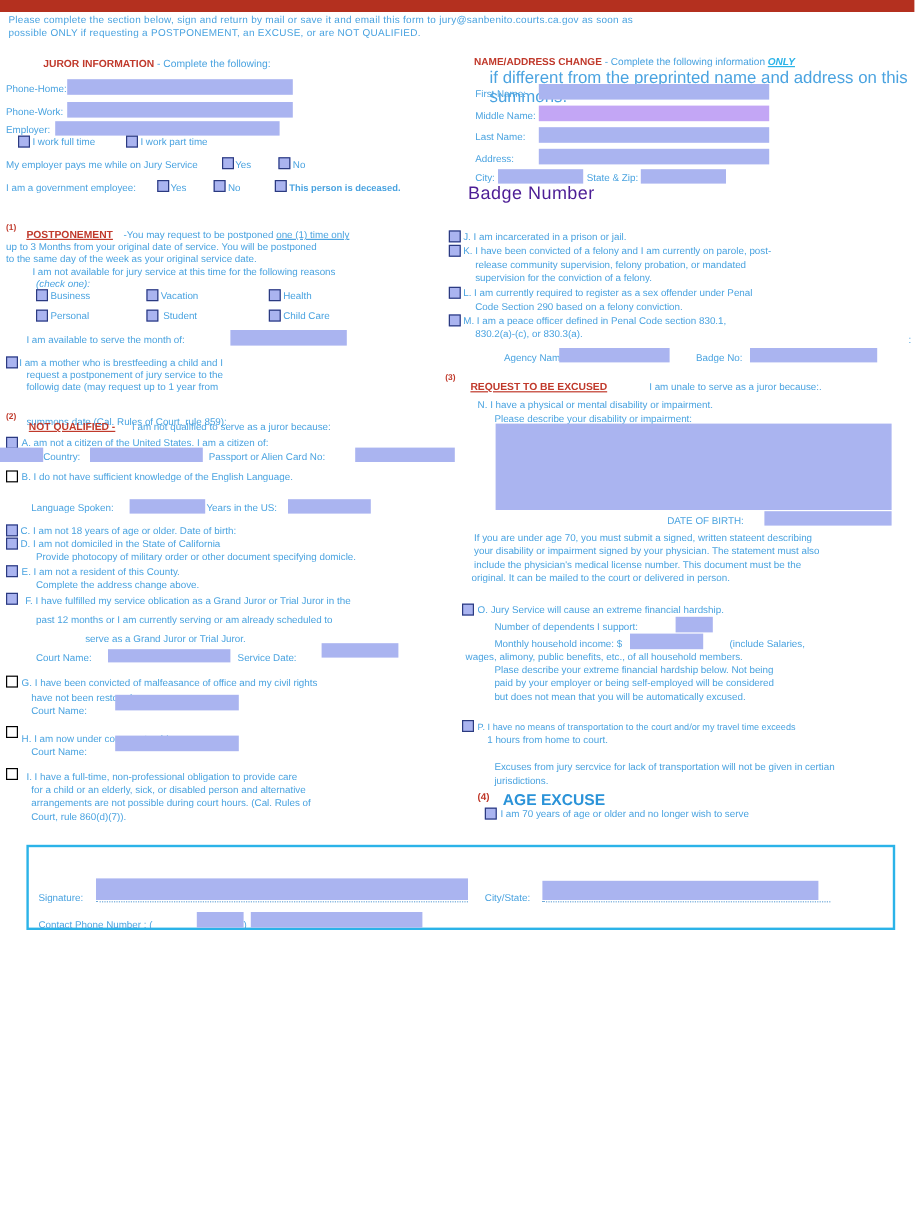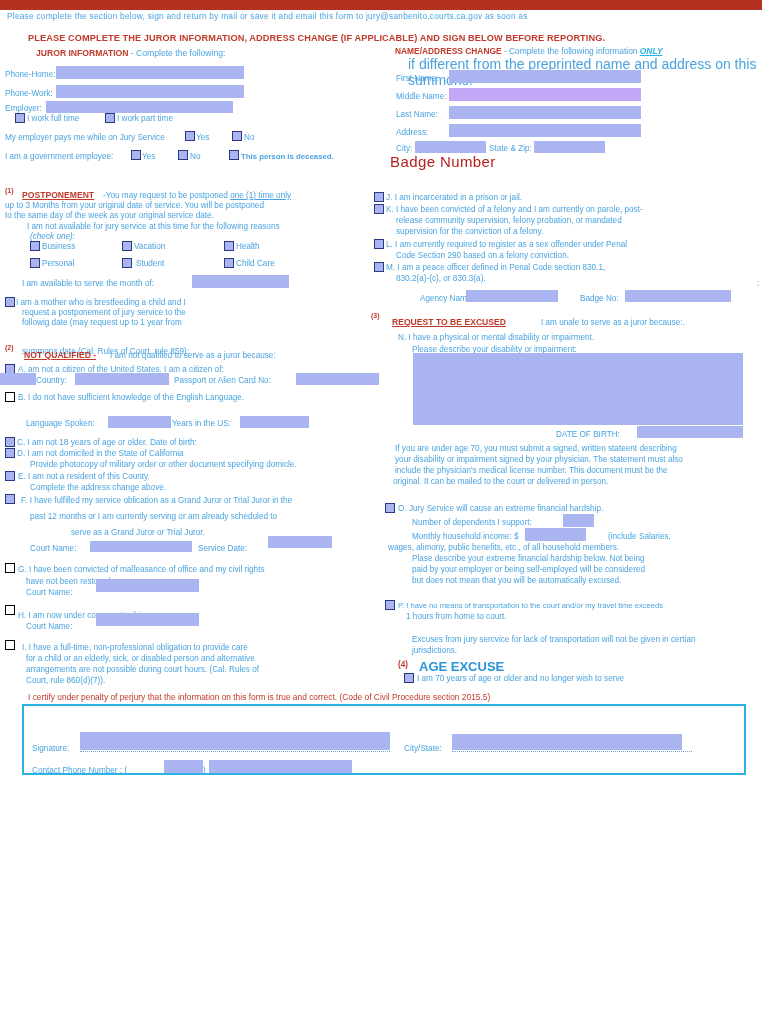--- a/index.html
+++ b/index.html
@@ -51,42 +51,42 @@
     background:#aab4f0;border:1.4px solid #2b3a80;
     box-sizing:border-box;
   }
   .cb.white{background:#ffffff;border:1.5px solid #000000;}
 
   .txt{position:absolute;color:#4aa3e0;font-size:8.2px;line-height:10.5px;white-space:nowrap;}
 
   .sec-red{position:absolute;color:#c0392b;font-weight:bold;font-size:8.6px;}
   .sup{position:absolute;color:#c0392b;font-weight:bold;font-size:7px;}
 
-  .badge-h{position:absolute;left:390px;top:153px;color:#b91c1c;font-size:15px;letter-spacing:.4px;}
+  .badge-h{position:absolute;left:390px;top:153px;color:#4c1d95;font-size:15px;letter-spacing:.4px;}
 
   .certify{position:absolute;left:28px;top:692px;color:#c0392b;font-size:8.4px;}
 
   .sigbox{
     position:absolute;left:22px;top:704px;width:724px;height:71px;
     border:2.4px solid #2bb3e8;box-sizing:border-box;background:#ffffff;
   }
   .dots{border-bottom:1px dotted #6fa9d8;}
 </style>
 </head>
 <body>
 
 <div class="page">
 
   <div class="redbar"></div>
 
   <div class="intro">
     <div>Please complete the section below, sign and return by mail or save it and email this form to jury@sanbenito.courts.ca.gov as soon as</div>
+    <div>possible ONLY if requesting a  POSTPONEMENT, an  EXCUSE, or are NOT QUALIFIED.</div>
   </div>
 
-  <div class="headline">PLEASE COMPLETE THE JUROR INFORMATION, ADDRESS CHANGE (IF APPLICABLE) AND SIGN BELOW BEFORE REPORTING.</div>
 
   <div class="juror-info-h">
     <span class="lbl">JUROR INFORMATION</span>
     <span class="rest">- Complete the following:</span>
   </div>
 
   <div class="nac-h">
     <span class="lbl">NAME/ADDRESS CHANGE</span>
     <span class="rest">- Complete the following information</span>
     <span class="rest b i u" style="color:#2bb3e8;">ONLY</span>
@@ -284,21 +284,20 @@
   <div class="txt" style="left:406px;top:612px;">1 hours from home to court.</div>
 
   <div class="txt" style="left:412px;top:635px;">Excuses from jury sercvice for lack of transportation will not be given in certian</div>
   <div class="txt" style="left:412px;top:646px;">jurisdictions.</div>
 
   <div class="sec-red" style="left:398px;top:660px;font-size:8.2px;">(4)</div>
   <div class="sec-red" style="left:419px;top:659px;font-size:13px;color:#2b93d8;">AGE EXCUSE</div>
   <div class="cb" style="left:404px;top:673px;"></div>
   <div class="txt" style="left:417px;top:674px;">I   am 70 years of age or older and no longer wish to serve</div>
 
-  <div class="certify">I certify under penalty of perjury that the information on this form is true and correct. (Code of Civil Procedure section 2015.5)</div>
 
   <div class="sigbox"></div>
 
   <div class="txt" style="left:32px;top:744px;">Signature:</div>
   <div class="fld" style="left:80px;top:732px;width:310px;height:18px;"></div>
   <div class="abs dots" style="left:80px;top:750px;width:310px;height:1px;"></div>
 
   <div class="txt" style="left:404px;top:744px;">City/State:</div>
   <div class="fld" style="left:452px;top:734px;width:230px;height:16px;"></div>
   <div class="abs dots" style="left:452px;top:750px;width:240px;height:1px;"></div>

